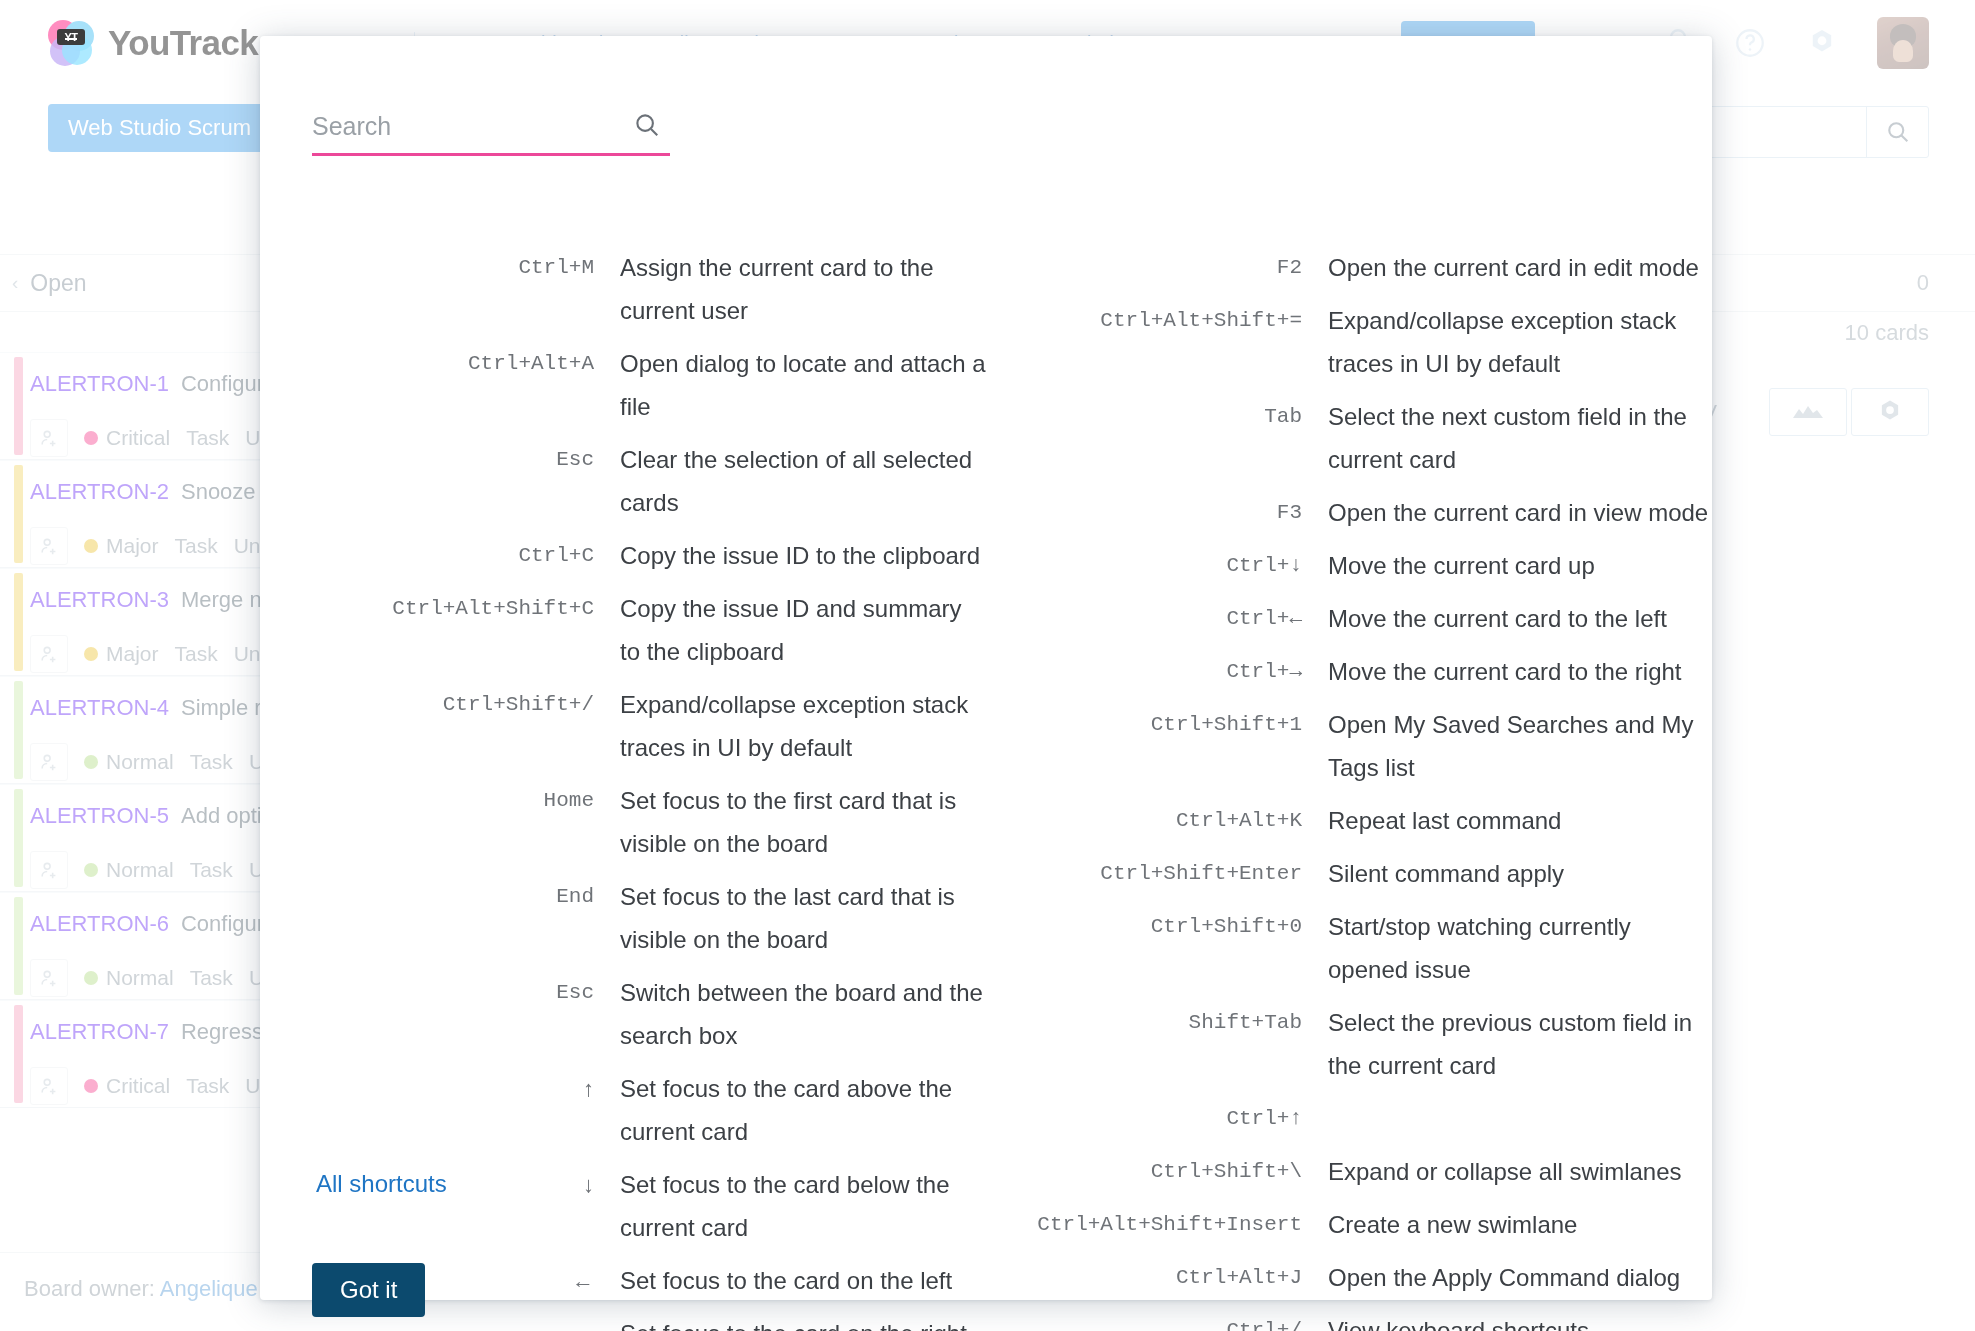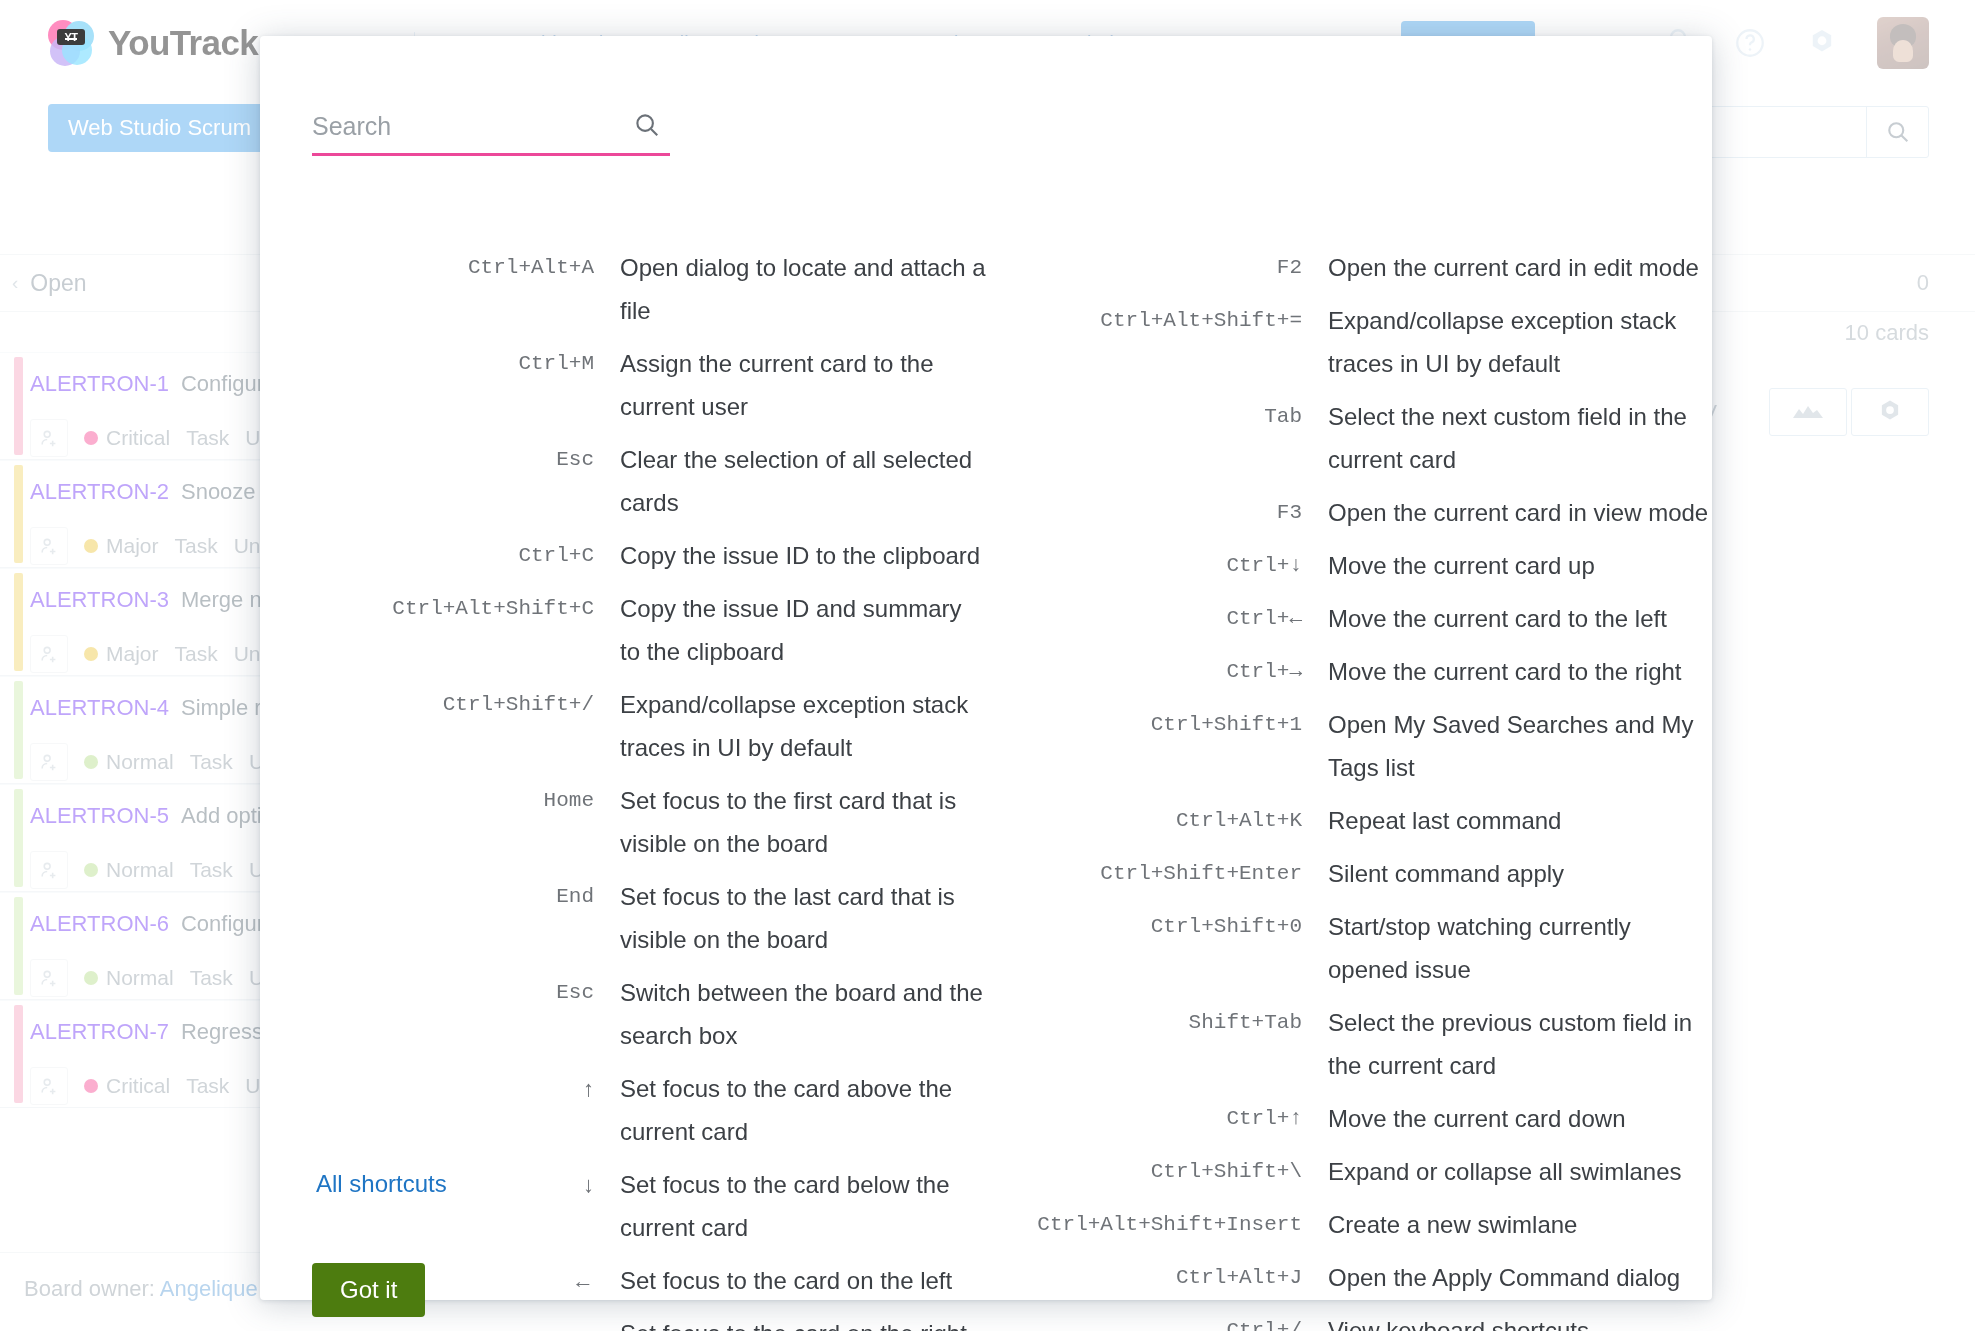--- a/index.html
+++ b/index.html
@@ -173,21 +173,21 @@
   }
   .col.right .sc-key { width: 330px; flex: 0 0 330px; }
   .col.right .sc-desc { max-width: 420px; }
 
   .all-shortcuts {
     position:absolute; left: 56px; top: 1134px;
     font-size: 24px; color:#1f75c4; text-decoration:none;
   }
   .gotit {
     position:absolute; left: 52px; top: 1227px;
-    background:#4d7c0f; color:#fff; border:none; border-radius:4px;
+    background:#0c4a6e; color:#fff; border:none; border-radius:4px;
     font-size: 24px; padding: 13px 28px; cursor:pointer;
     font-family:"Liberation Sans", sans-serif;
   }
 </style>
 </head>
 <body>
 
 <div id="app">
 
   <div class="bg">
@@ -423,28 +423,28 @@
         <svg width="30" height="30" viewBox="0 0 24 24" fill="none" stroke="currentColor" stroke-width="1.7">
           <circle cx="10.5" cy="10.5" r="6.2"></circle>
             <path d="M15.2 15.2l5 5"></path>
         </svg>
       </span>
     </div>
 
     <div class="cols">
       <div class="col left" id="col-left">
           <div class="sc-row">
+            <div class="sc-key">Ctrl+M</div>
+            <div class="sc-desc">Assign the current card to the current user</div>
+          </div>
+          <div class="sc-row">
             <div class="sc-key">Ctrl+Alt+A</div>
             <div class="sc-desc">Open dialog to locate and attach a file</div>
           </div>
           <div class="sc-row">
-            <div class="sc-key">Ctrl+M</div>
-            <div class="sc-desc">Assign the current card to the current user</div>
-          </div>
-          <div class="sc-row">
             <div class="sc-key">Esc</div>
             <div class="sc-desc">Clear the selection of all selected cards</div>
           </div>
           <div class="sc-row">
             <div class="sc-key">Ctrl+C</div>
             <div class="sc-desc">Copy the issue ID to the clipboard</div>
           </div>
           <div class="sc-row">
             <div class="sc-key">Ctrl+Alt+Shift+C</div>
             <div class="sc-desc">Copy the issue ID and summary to the clipboard</div>
@@ -526,21 +526,20 @@
           <div class="sc-row">
             <div class="sc-key">Ctrl+Shift+0</div>
             <div class="sc-desc">Start/stop watching currently opened issue</div>
           </div>
           <div class="sc-row">
             <div class="sc-key">Shift+Tab</div>
             <div class="sc-desc">Select the previous custom field in the current card</div>
           </div>
           <div class="sc-row">
             <div class="sc-key">Ctrl+↑</div>
-            <div class="sc-desc">Move the current card down</div>
           </div>
           <div class="sc-row">
             <div class="sc-key">Ctrl+Shift+\</div>
             <div class="sc-desc">Expand or collapse all swimlanes</div>
           </div>
           <div class="sc-row">
             <div class="sc-key">Ctrl+Alt+Shift+Insert</div>
             <div class="sc-desc">Create a new swimlane</div>
           </div>
           <div class="sc-row">

